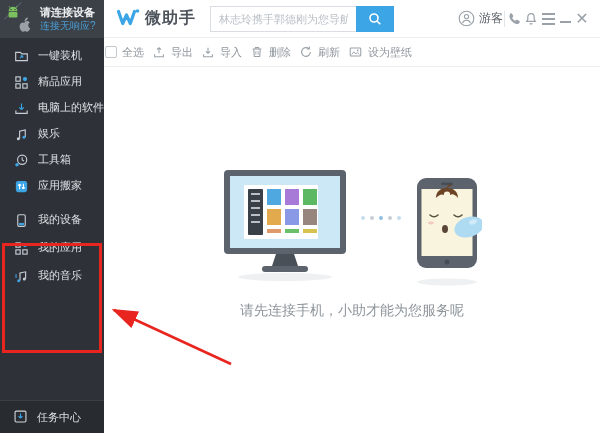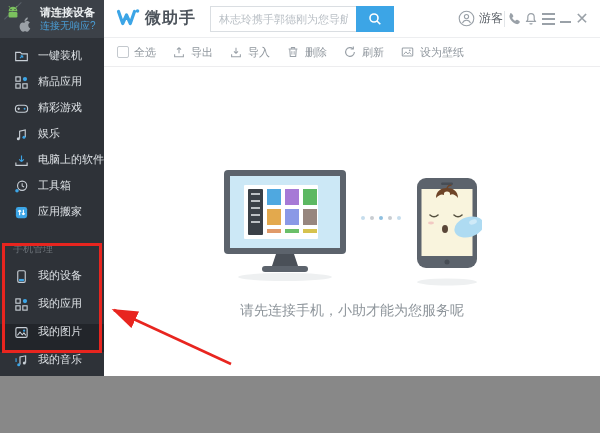--- a/index.html
+++ b/index.html
@@ -1,17 +1,17 @@
 <!DOCTYPE html>
 <html><head>
 <meta charset="utf-8">
 <style>
   * { margin:0; padding:0; box-sizing:border-box; }
   body { background:#888; font-family:"Liberation Sans","DejaVu Sans",sans-serif; }
-  .app { position:relative; width:600px; height:376px; background:#ec4899; overflow:hidden; outline:1px solid #b9bcbf; }
+  .app { position:relative; width:600px; height:433px; background:#ec4899; overflow:hidden; outline:1px solid #b9bcbf; }
 
   
   .sidebar { position:absolute; left:0; top:0; width:104px; height:433px; background:#2e3238; display:flex; flex-direction:column; }
   .connect { height:38px; background:#3c4148; display:flex; align-items:center; padding:0 5px; gap:5px; flex:none; }
   .connect-icons { position:relative; width:30px; height:32px; flex:none; }
   .connect-icons svg { position:absolute; }
   .android-ic { left:0; top:1px; }
   .apple-ic { left:12px; top:13px; }
   .slash { position:absolute; left:4px; top:4px; width:24px; height:24px; border-left:1px solid #596069; transform:rotate(45deg); transform-origin:center; }
   .connect-text { display:flex; flex-direction:column; line-height:1.25; }
@@ -39,21 +39,21 @@
   .header-right { margin-left:auto; display:flex; align-items:center; gap:1px; }
   .user-chip { display:flex; align-items:center; gap:4px; cursor:pointer; }
   .user-label { color:#5a6067; font-size:12px; }
   .v-div { width:1px; height:16px; background:#e2e5e8; }
   .win-ic { display:flex; align-items:center; justify-content:center; width:16px; height:16px; cursor:pointer; color:#9aa1a8; }
   .min-glyph { width:11px; height:0; border-bottom:2px solid #9aa1a8; margin-top:6px; }
   .close-glyph { font-size:16px; line-height:1; color:#9aa1a8; }
   .burger { display:flex; flex-direction:column; gap:3px; }
   .burger i { display:block; width:13px; height:2px; background:#9aa1a8; }
 
-  .toolbar { height:29px; flex:none; border-bottom:1px solid #ededef; display:flex; align-items:center; gap:16px; padding-left:13px; }
+  .toolbar { height:29px; flex:none; border-bottom:1px solid #ededef; display:flex; align-items:center; gap:8px; padding-left:1px; }
   .tb-item { display:flex; align-items:center; gap:5px; color:#8f969d; font-size:11px; cursor:pointer; }
   .cb { width:12px; height:12px; border:1px solid #c4c9ce; border-radius:2px; background:#fff; }
 
   .content { flex:1; display:flex; flex-direction:column; align-items:center; }
   .scene { margin-top:103px; flex:none; }
   .caption { margin-top:14px; color:#8e959b; font-size:14px; }
 
   
   .red-box { position:absolute; left:2px; top:243px; width:100px; height:110px; border:3px solid #e8251f; z-index:30; pointer-events:none; }
   .arrow-overlay { position:absolute; left:0; top:0; width:600px; height:433px; z-index:31; pointer-events:none; }
@@ -104,68 +104,57 @@
               <rect x="2" y="9.4" width="4.6" height="4.6" fill="none" stroke="#c8cfd6" stroke-width="1.2"></rect>
               <rect x="9.4" y="9.4" width="4.6" height="4.6" fill="none" stroke="#c8cfd6" stroke-width="1.2"></rect>
               <circle cx="11.7" cy="4.3" r="2.3" fill="#3ca5e6"></circle>
             </svg>
         </span>
         <span>精品应用</span>
       </div>
       <div class="s-item">
         <span class="ic">
           <svg width="15" height="15" viewBox="0 0 16 16">
-              <rect x="1.5" y="4.5" width="13" height="7.5" rx="3.5" fill="none" stroke="#c8cfd6" stroke-width="1.2"></rect>
-              <path d="M5 6.8v2.8M3.6 8.2h2.8" stroke="#c8cfd6" stroke-width="1.1"></path>
-              <circle cx="11.3" cy="8.2" r="1" fill="#3ca5e6"></circle>
-            </svg>
-        </span>
-        <span>精彩游戏</span>
+              <path d="M2 10v3.2h12V10" fill="none" stroke="#c8cfd6" stroke-width="1.2"></path>
+              <path d="M8 2.6v6.6m0 0L5.5 6.7M8 9.2l2.5-2.5" fill="none" stroke="#3ca5e6" stroke-width="1.2"></path>
+            </svg>
+        </span>
+        <span>电脑上的软件</span>
       </div>
       <div class="s-item">
         <span class="ic">
           <svg width="15" height="15" viewBox="0 0 16 16">
               <path d="M6 12.3V4.4l6-1.3v7.6" fill="none" stroke="#c8cfd6" stroke-width="1.2"></path>
               <circle cx="4.6" cy="12.4" r="1.6" fill="#c8cfd6"></circle>
               <circle cx="10.6" cy="10.8" r="1.6" fill="#3ca5e6"></circle>
             </svg>
         </span>
         <span>娱乐</span>
       </div>
       <div class="s-item">
         <span class="ic">
           <svg width="15" height="15" viewBox="0 0 16 16">
-              <path d="M2 10v3.2h12V10" fill="none" stroke="#c8cfd6" stroke-width="1.2"></path>
-              <path d="M8 2.6v6.6m0 0L5.5 6.7M8 9.2l2.5-2.5" fill="none" stroke="#3ca5e6" stroke-width="1.2"></path>
-            </svg>
-        </span>
-        <span>电脑上的软件</span>
-      </div>
-      <div class="s-item">
-        <span class="ic">
-          <svg width="15" height="15" viewBox="0 0 16 16">
               <circle cx="8.7" cy="7.2" r="4.9" fill="none" stroke="#c8cfd6" stroke-width="1.2"></circle>
               <path d="M8.7 4.6v2.8l2 1.2" fill="none" stroke="#c8cfd6" stroke-width="1.1"></path>
               <circle cx="3.2" cy="12.6" r="1.9" fill="#3ca5e6"></circle>
             </svg>
         </span>
         <span>工具箱</span>
       </div>
       <div class="s-item">
         <span class="ic">
           <svg width="15" height="15" viewBox="0 0 16 16">
               <rect x="2" y="2" width="12" height="12" rx="2.5" fill="#3ca5e6"></rect>
               <path d="M6 11V5.5m0 0L4.4 7.1M6 5.5l1.6 1.6M10 5v5.5m0 0L8.4 8.9m1.6 1.6 1.6-1.6" stroke="#fff" stroke-width="1.2" fill="none"></path>
             </svg>
         </span>
         <span>应用搬家</span>
       </div>
     </nav>
 
-    <div class="section-label">手机管理</div>
 
     <nav class="menu phone-menu" style="margin-top:8px">
       <div class="s-item">
         <span class="ic">
           <svg width="15" height="15" viewBox="0 0 16 16">
               <rect x="4" y="1.8" width="8" height="12.4" rx="1.4" fill="none" stroke="#c8cfd6" stroke-width="1.2"></rect>
               <rect x="5.4" y="10.6" width="5.2" height="2.4" fill="#3ca5e6"></rect>
             </svg>
         </span>
         <span>我的设备</span>
@@ -173,30 +162,20 @@
       <div class="s-item">
         <span class="ic">
           <svg width="15" height="15" viewBox="0 0 16 16">
               <rect x="2" y="2" width="4.6" height="4.6" fill="none" stroke="#c8cfd6" stroke-width="1.2"></rect>
               <rect x="2" y="9.4" width="4.6" height="4.6" fill="none" stroke="#c8cfd6" stroke-width="1.2"></rect>
               <rect x="9.4" y="9.4" width="4.6" height="4.6" fill="none" stroke="#c8cfd6" stroke-width="1.2"></rect>
               <circle cx="11.7" cy="4.3" r="2.3" fill="#3ca5e6"></circle>
             </svg>
         </span>
         <span>我的应用</span>
-      </div>
-      <div class="s-item selected">
-        <span class="ic">
-          <svg width="15" height="15" viewBox="0 0 16 16">
-              <rect x="2" y="2.8" width="12" height="10.4" rx="1.4" fill="none" stroke="#c8cfd6" stroke-width="1.2"></rect>
-              <path d="M3.6 11l2.8-3.4 2.4 2.8 1.8-2 2 2.6" fill="none" stroke="#c8cfd6" stroke-width="1.1"></path>
-              <circle cx="10.8" cy="6" r="1.2" fill="#3ca5e6"></circle>
-            </svg>
-        </span>
-        <span>我的图片</span>
       </div>
       <div class="s-item">
         <span class="ic">
           <svg width="15" height="15" viewBox="0 0 16 16">
               <path d="M6.4 12.3V4.2l6-1.2v7.4" fill="none" stroke="#c8cfd6" stroke-width="1.2"></path>
               <circle cx="5" cy="12.4" r="1.6" fill="#3ca5e6"></circle>
               <circle cx="11" cy="10.6" r="1.6" fill="#c8cfd6"></circle>
               <path d="M2.2 5.5v4" stroke="#3ca5e6" stroke-width="1.2"></path>
             </svg>
         </span>

